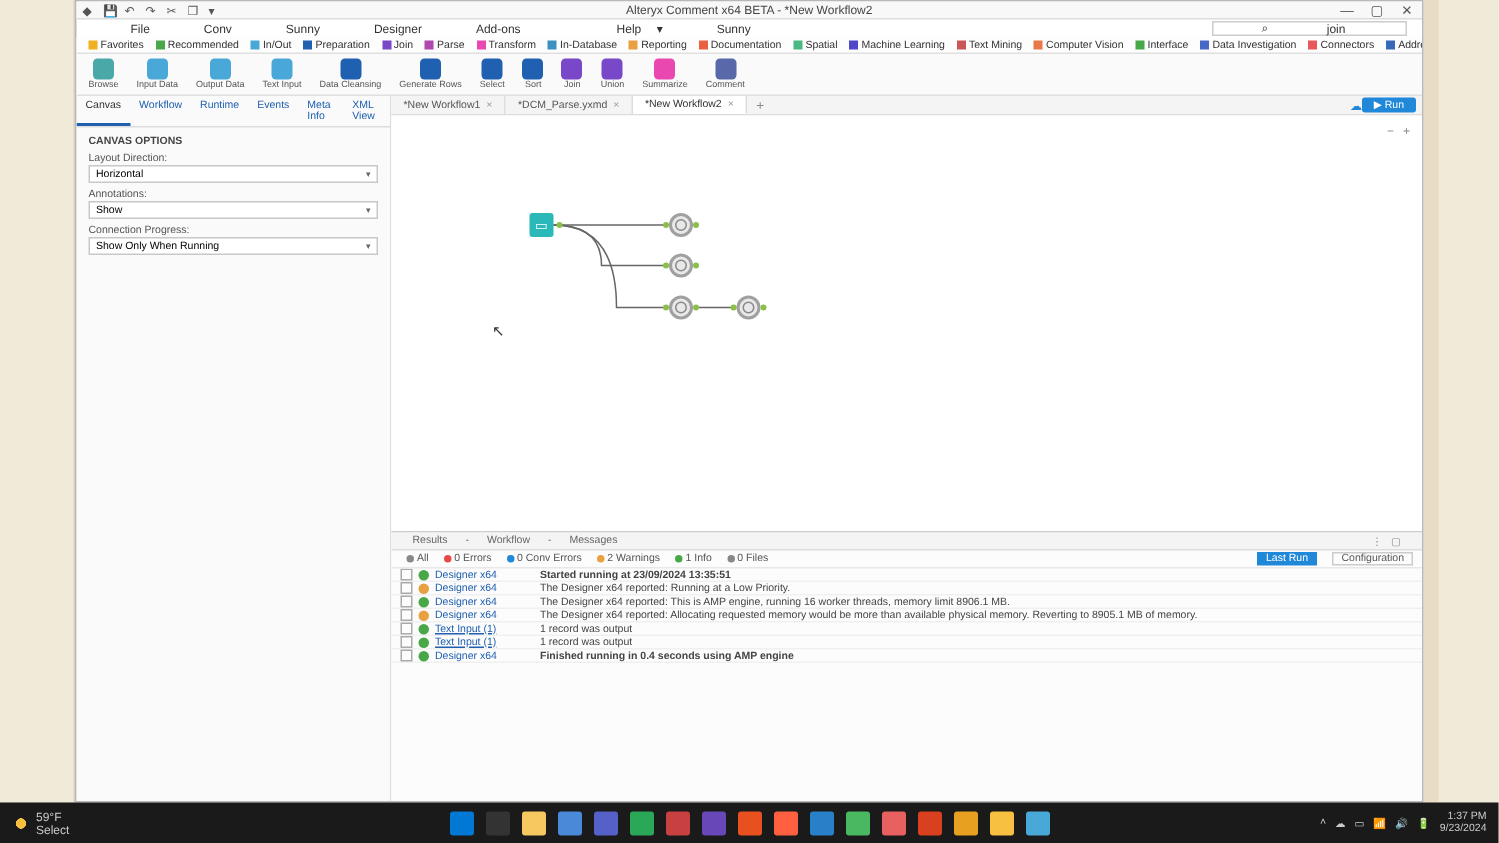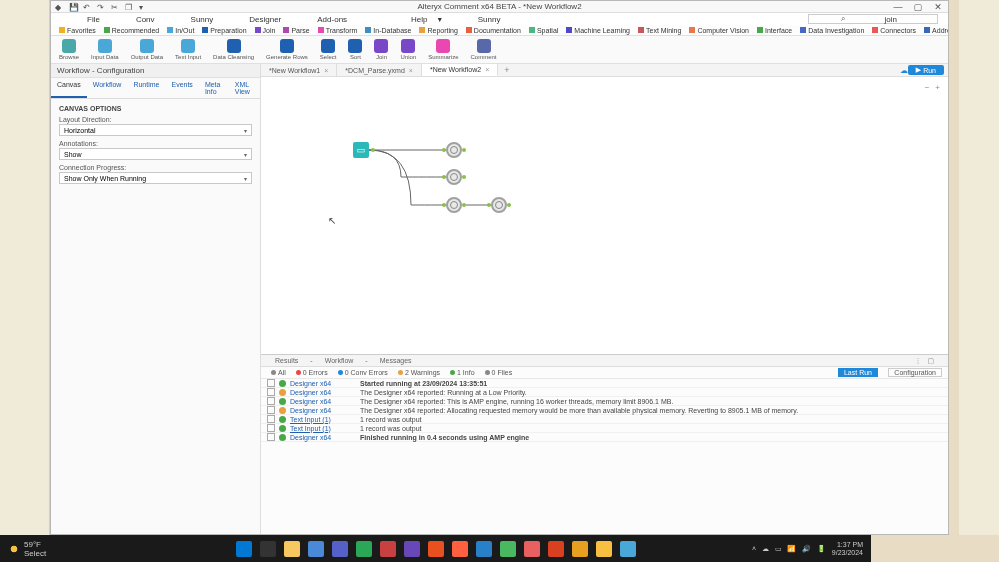--- a/index.html
+++ b/index.html
@@ -122,21 +122,21 @@
   .results-log { flex: 1; overflow: auto; }
   .log-row { display: flex; align-items: center; height: 9px; font-size: 7px; border-bottom: 1px solid #f0f0f0; padding-left: 6px; }
   .log-row .cb { width: 8px; height: 8px; border: 1px solid #aaa; margin-right: 4px; }
   .log-row .icon { width: 7px; height: 7px; border-radius: 50%; margin-right: 4px; }
   .log-row .src { color: #2060b0; width: 70px; }
   .log-row .src.link { text-decoration: underline; }
   .log-row .msg { color: #444; }
   .log-row.bold .msg { font-weight: bold; }
   
   
-  .taskbar { position: absolute; bottom: 0; left: 0; width: 871px; height: 27px; background: #1a1a1a; display: flex; align-items: center; justify-content: center; }
+  .taskbar { position: absolute; bottom: 0; left: 0; width: 999px; height: 27px; background: #1a1a1a; display: flex; align-items: center; justify-content: center; }
   .taskbar .left-weather { position: absolute; left: 8px; display: flex; align-items: center; gap: 4px; color: #ccc; font-size: 8px; }
   .taskbar .left-weather .sun { width: 12px; height: 12px; background: radial-gradient(circle, #f8c040 40%, transparent 42%); }
   .taskbar .icons { display: flex; gap: 8px; align-items: center; }
   .taskbar .icons .ti { width: 16px; height: 16px; border-radius: 2px; cursor: pointer; }
   .taskbar .tray { position: absolute; right: 8px; display: flex; align-items: center; gap: 6px; color: #ccc; font-size: 7px; }
   .taskbar .tray .clock { text-align: right; line-height: 1.1; }
   
   .cursor-arrow { position: absolute; font-size: 10px; color: #333; pointer-events: none; }
 </style>
 </head>
@@ -246,21 +246,20 @@
         <div class="label">Summarize</div>
       </div>
       <div class="tool">
         <div class="icon ico-comm"></div>
         <div class="label">Comment</div>
       </div>
     </div>
 
   <div class="workspace">
     <div class="config-panel">
-      <div class="config-title">Workflow - Configuration</div>
       <div class="config-tabs" id="config-tabs">
           <span class="active">Canvas</span>
           <span>Workflow</span>
           <span>Runtime</span>
           <span>Events</span>
           <span>Meta Info</span>
           <span>XML View</span>
         </div>
       <div class="config-body">
         <div class="section-h">CANVAS OPTIONS</div>

